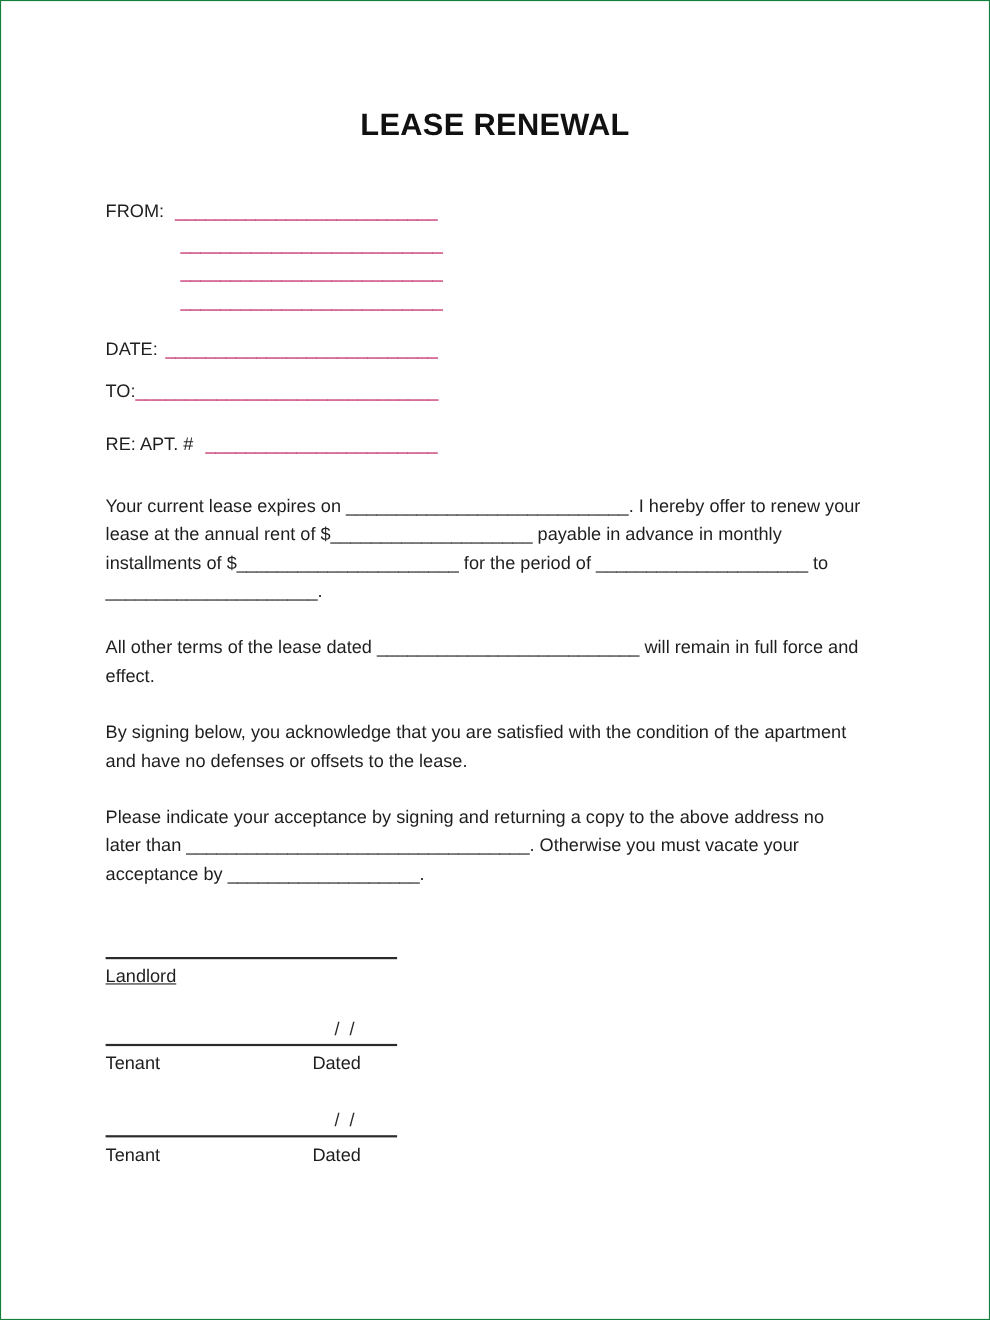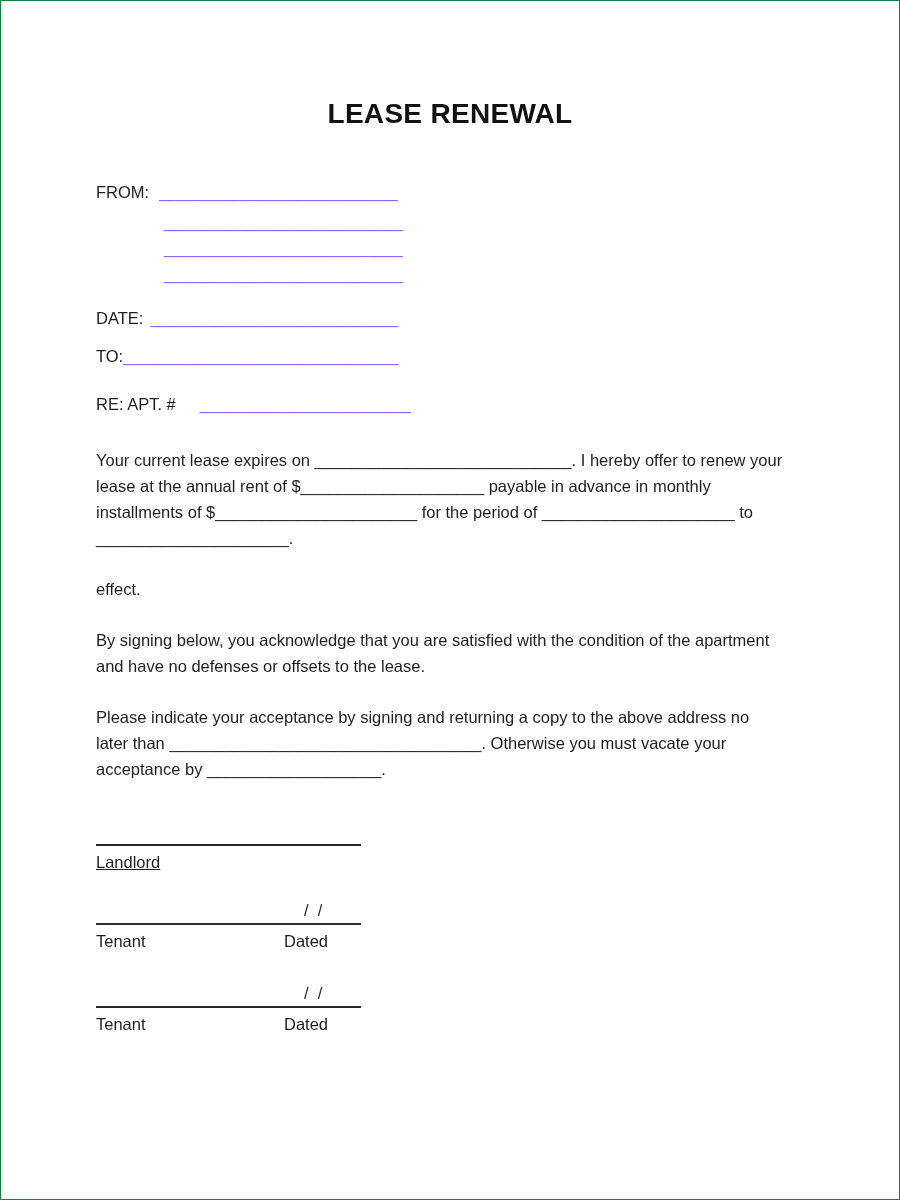--- a/index.html
+++ b/index.html
@@ -31,32 +31,32 @@
     color: #111111;
   }
   .field-row {
     display: flex;
     align-items: baseline;
     white-space: nowrap;
   }
   .field-row .label { flex: 0 0 auto; }
   .blank {
     white-space: nowrap;
-    color: #8b5cf6;
+    color: #be185d;
   }
   .from-row { margin-top: 48px; text-align: right; }
   .from-row .blank { margin-left: 10px; }
   .extra-lines { margin-left: 68px; margin-top: 4px; }
   .extra-lines .blank { display: block; }
   .date-row { margin-top: 18px; }
   .date-row .blank { margin-left: 7px; }
   .to-row { margin-top: 12px; }
   .to-row .blank { margin-left: 0; }
   .re-row { margin-top: 22px; }
-  .re-row .blank { margin-left: 24px; }
+  .re-row .blank { margin-left: 11px; }
   .para { margin: 25px 0 0 0; }
   .para.first { margin-top: 30px; }
   .para .line {
     display: block;
     white-space: nowrap;
   }
   .sig-block { margin-top: 0; text-decoration: underline; }
   .sig-block.landlord { margin-top: 38px; }
   .sig-block.tenant-1 { margin-top: 24px; }
   .sig-block.tenant-2 { margin-top: 28px; }
@@ -116,20 +116,21 @@
   </div>
 
   <div class="para first">
     <span class="line">Your current lease expires on ____________________________. I hereby offer to renew your</span>
     <span class="line">lease at the annual rent of $____________________ payable in advance in monthly</span>
     <span class="line">installments of $______________________ for the period of _____________________ to</span>
     <span class="line">_____________________.</span>
   </div>
 
   <div class="para">
+    <span class="line">All other terms of the lease dated __________________________ will remain in full force and</span>
     <span class="line">effect.</span>
   </div>
 
   <div class="para">
     <span class="line">By signing below, you acknowledge that you are satisfied with the condition of the apartment</span>
     <span class="line">and have no defenses or offsets to the lease.</span>
   </div>
 
   <div class="para">
     <span class="line">Please indicate your acceptance by signing and returning a copy to the above address no</span>

